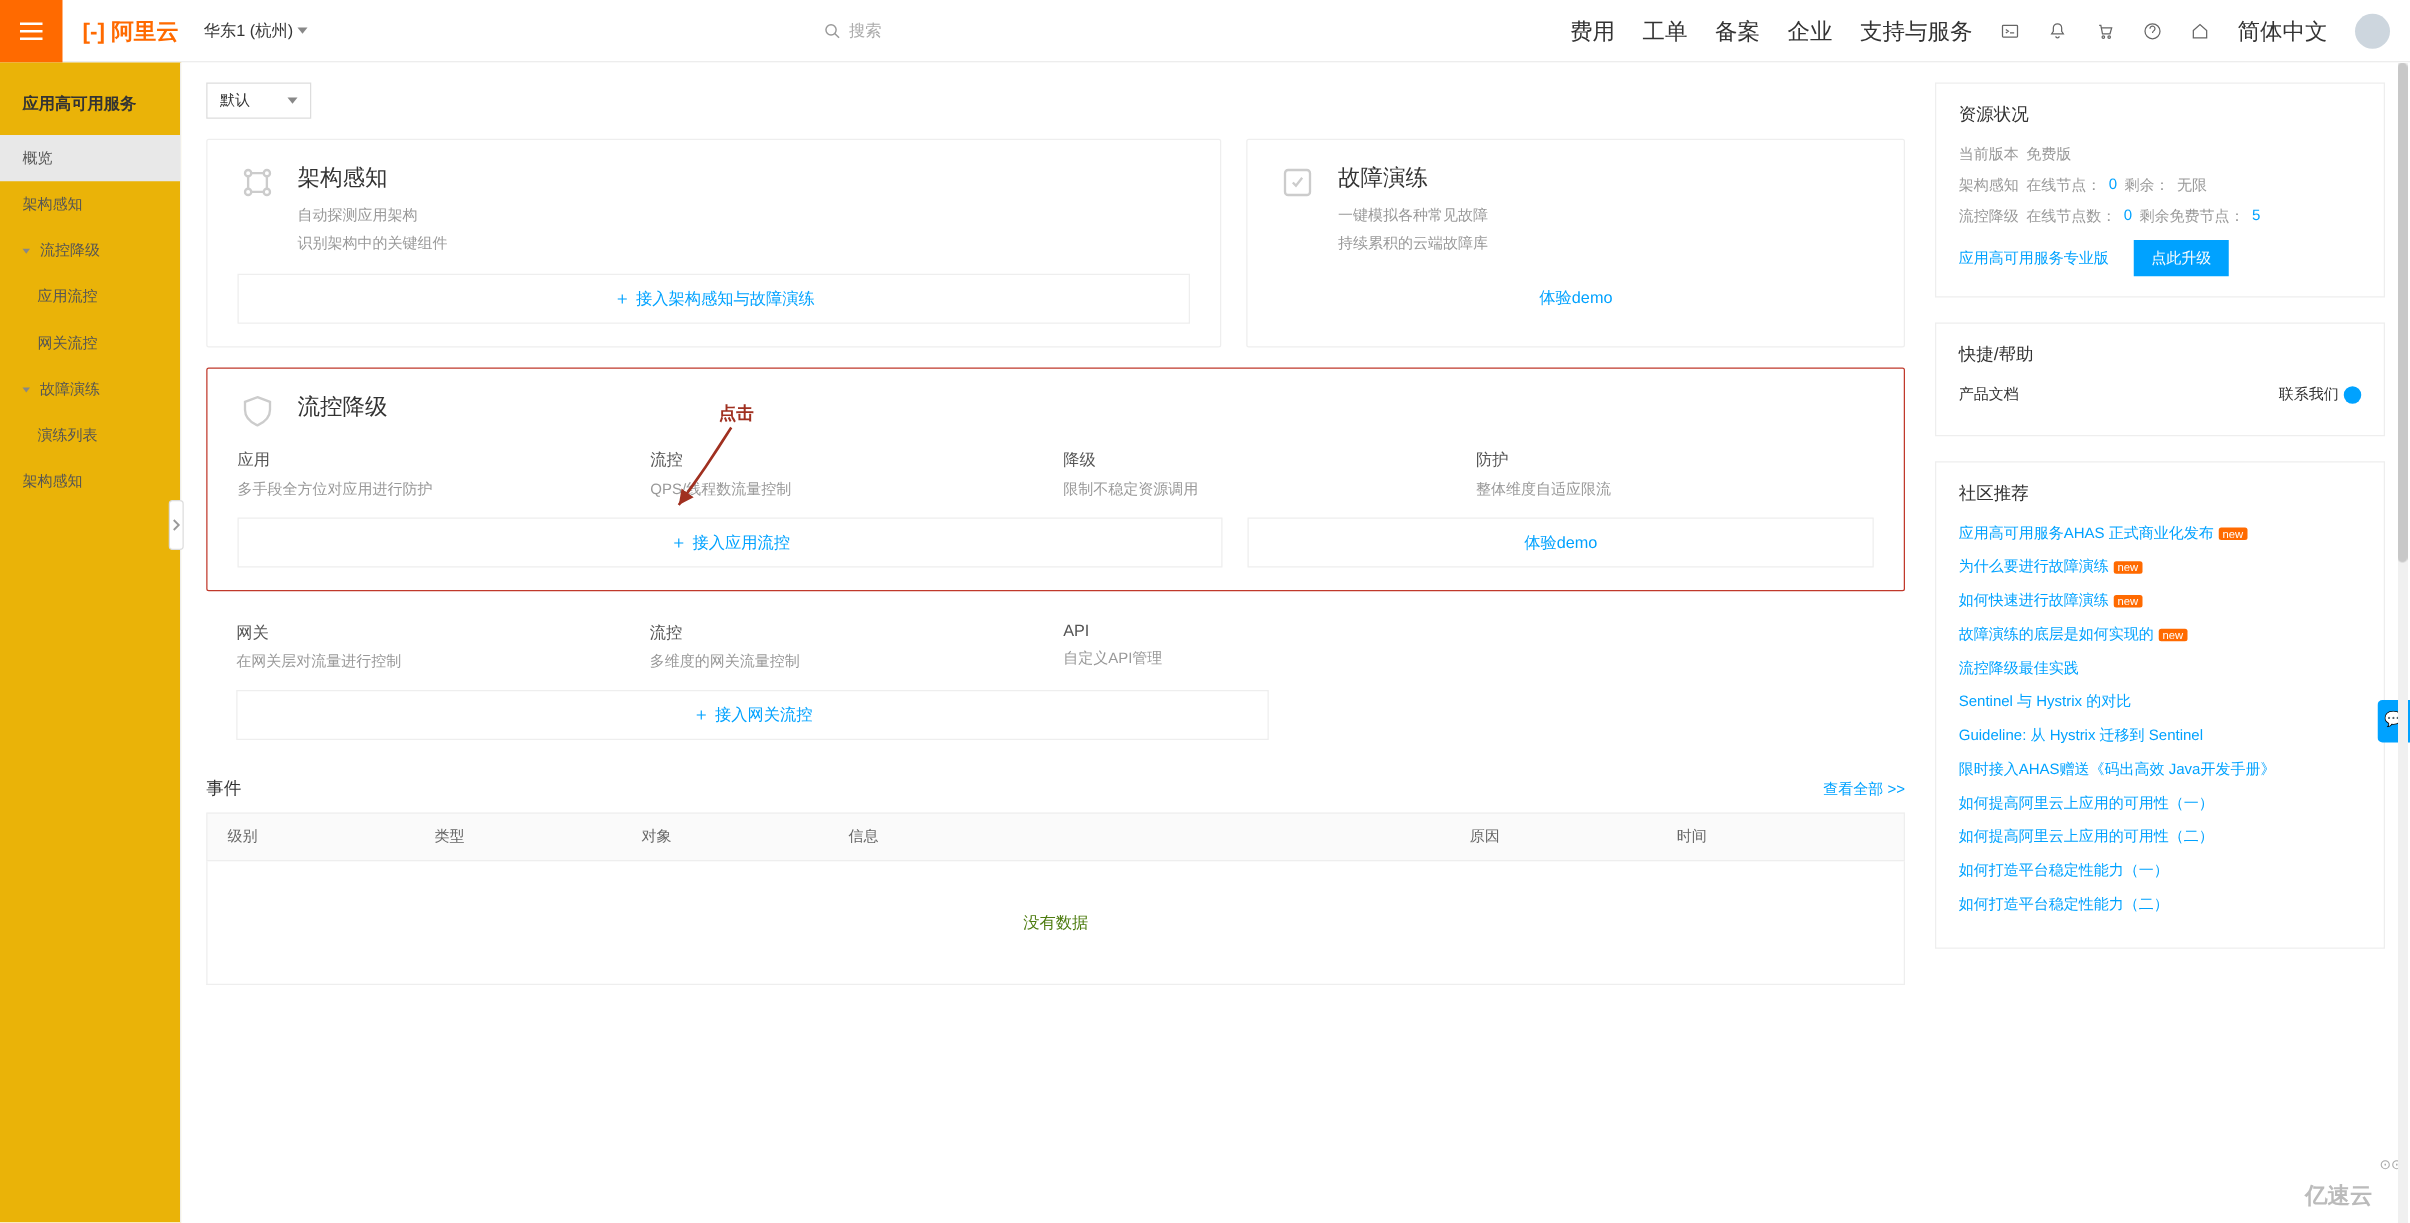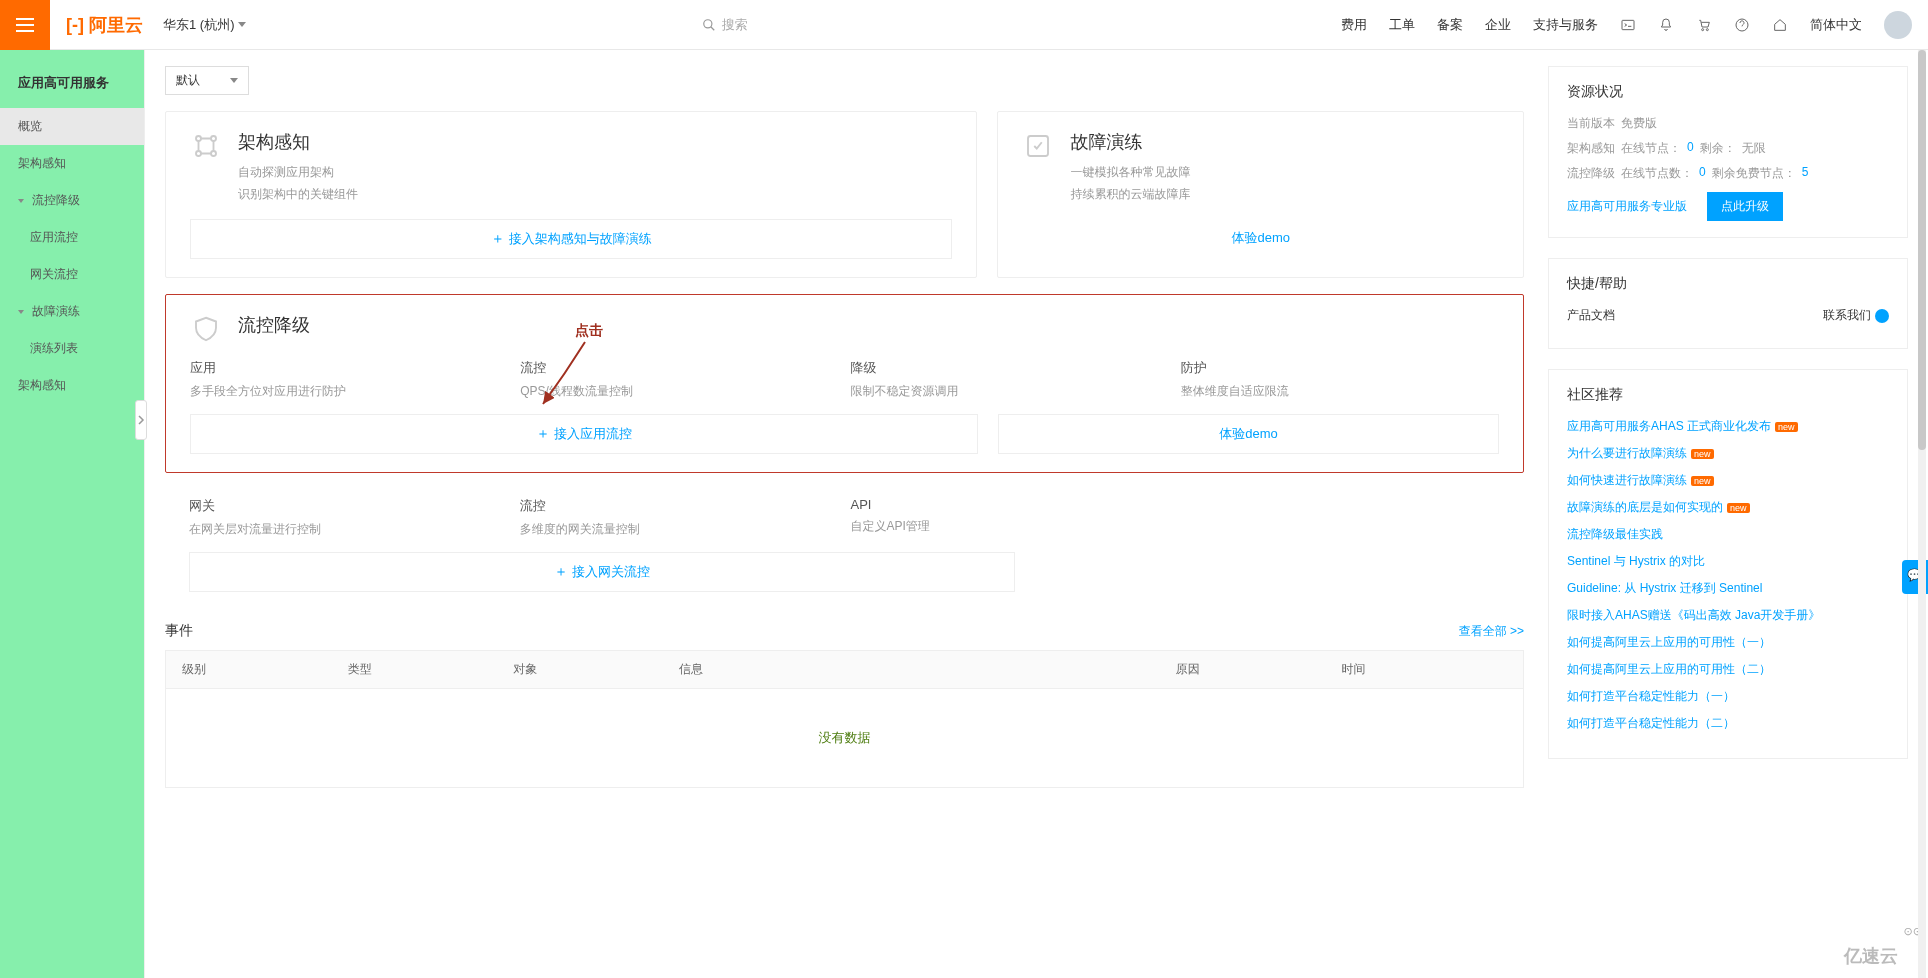--- a/index.html
+++ b/index.html
@@ -9,27 +9,27 @@
 .menu-toggle span, .menu-toggle span::before, .menu-toggle span::after { display: block; width: 18px; height: 2px; background: #fff; position: relative; }
 .menu-toggle span::before, .menu-toggle span::after { content: ''; position: absolute; }
 .menu-toggle span::before { top: -6px; }
 .menu-toggle span::after { top: 6px; }
 .logo { font-size: 18px; font-weight: bold; color: #ff6a00; margin-left: 16px; }
 .region { margin-left: 20px; font-size: 13px; color: #333; display: flex; align-items: center; gap: 4px; cursor: pointer; justify-content: flex-end; }
 .chevron-down { width: 0; height: 0; border-left: 4px solid transparent; border-right: 4px solid transparent; border-top: 5px solid #888; }
 .search-wrap { flex: 1; display: flex; justify-content: center; }
 .search-box { display: flex; align-items: center; gap: 6px; color: #aaa; font-size: 13px; padding: 4px 8px; min-width: 200px; }
 .search-icon-svg { width: 14px; height: 14px; }
-.nav-right { display: flex; align-items: center; gap: 22px; font-size: 13px; }
+.nav-right { display: flex; align-items: center; gap: 22px; font-size: 18px; }
 .nav-right .nav-item { cursor: pointer; color: #333; }
 .avatar { width: 28px; height: 28px; border-radius: 50%; background: #cdd6de; }
 .icon-sm { width: 16px; height: 16px; display: inline-block; }
 
 .layout { display: flex; height: calc(100vh - 50px); }
-.sidebar { width: 145px; background: #86efac; border-right: 1px solid #eee; padding-top: 8px; }
+.sidebar { width: 145px; background: #eab308; border-right: 1px solid #eee; padding-top: 8px; }
 .sidebar-title { padding: 16px 18px; font-size: 13px; font-weight: bold; }
 .sidebar-item { padding: 10px 18px; font-size: 12px; cursor: pointer; color: #555; display: flex; align-items: center; gap: 4px; }
 .sidebar-item.active { background: #e8e8e8; }
 .sidebar-item.group { font-weight: normal; }
 .sidebar-item.indent { padding-left: 30px; }
 .caret { width: 0; height: 0; border-left: 3px solid transparent; border-right: 3px solid transparent; border-top: 4px solid #888; margin-right: 4px; }
 
 .collapse-tab { position: absolute; left: 135px; top: 400px; width: 12px; height: 40px; background: #fff; border: 1px solid #ddd; border-radius: 3px; display: flex; align-items: center; justify-content: center; cursor: pointer; }
 
 .main { flex: 1; padding: 16px 20px; overflow-y: auto; background: #fff; display: flex; gap: 24px; }

